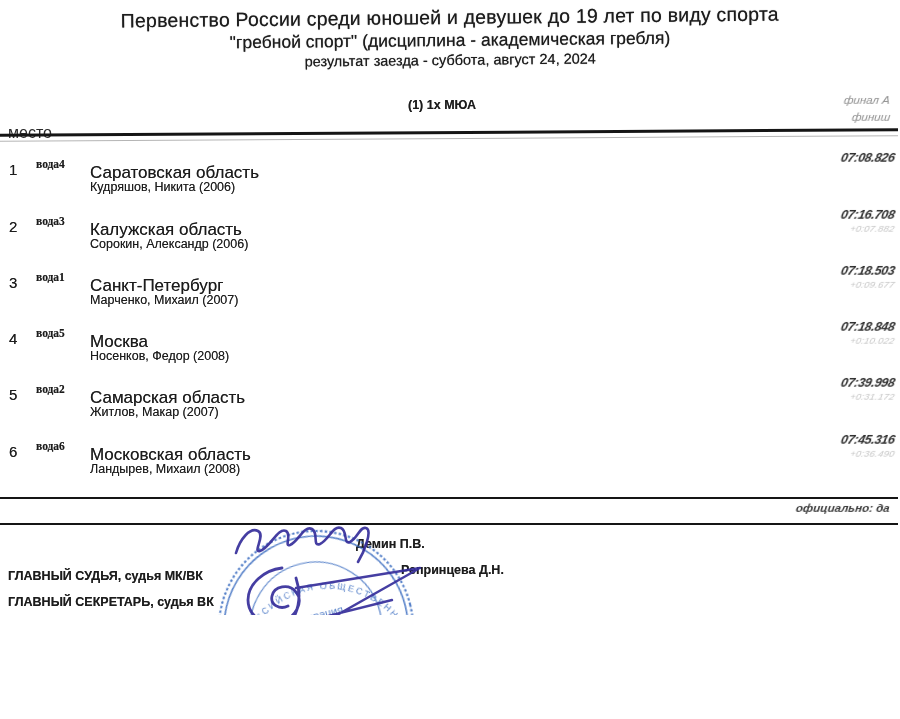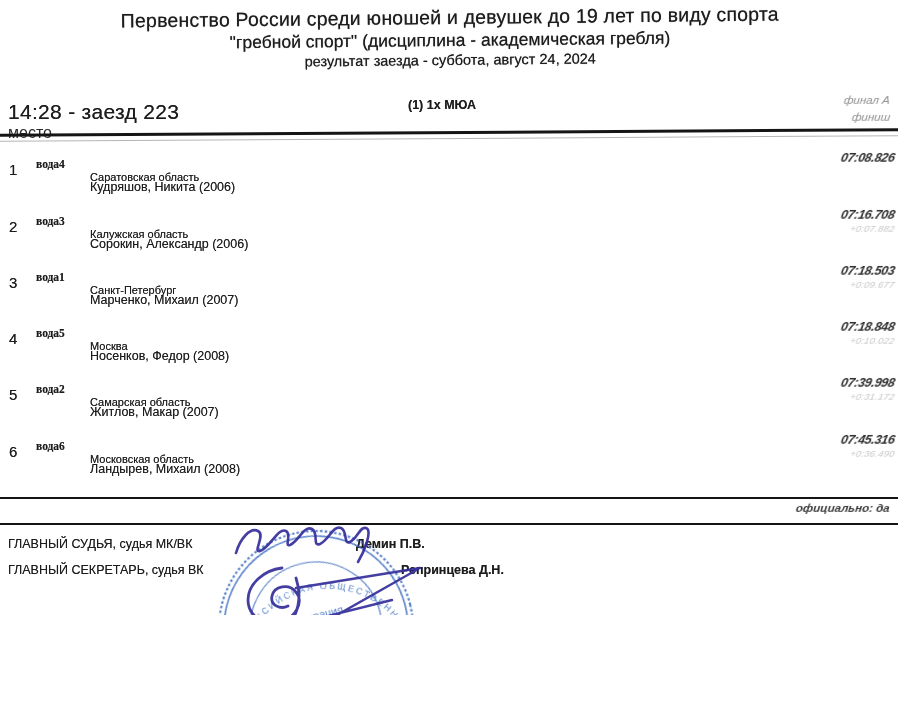--- a/index.html
+++ b/index.html
@@ -29,37 +29,37 @@
   .rule{position:absolute;left:0;width:898px;background:#151515;}
   .rule-top{top:131px;height:2.6px;transform:rotate(-0.35deg);}
   .rule-top-echo{top:138px;height:1px;background:#b5b5b5;transform:rotate(-0.35deg);}
   .rule-mid{top:497px;height:1.6px;}
   .rule-mid2{top:523px;height:1.6px;}
   
   .row{position:absolute;left:0;right:0;height:46px;}
   .r0{top:155px;} .r1{top:212px;} .r2{top:268px;} .r3{top:324px;} .r4{top:380px;} .r5{top:437px;}
   .place{position:absolute;left:9px;top:6px;font-size:15px;text-shadow:0 0 .5px rgba(0,0,0,.7);}
   .lane{position:absolute;left:36px;top:3px;font-size:11.5px;font-weight:bold;text-shadow:0 0 .3px rgba(0,0,0,.5);font-family:Liberation Serif, serif;}
-  .region{position:absolute;left:90px;top:16px;font-size:11px;text-shadow:0 0 .5px rgba(0,0,0,.65);}
+  .region{position:absolute;left:90px;top:8px;font-size:17px;text-shadow:0 0 .5px rgba(0,0,0,.65);}
   .athlete{position:absolute;left:90px;top:25px;font-size:12.5px;text-shadow:0 0 .5px rgba(0,0,0,.6);}
   .time{position:absolute;right:5px;top:-4px;text-align:right;}
   .time-main{
     font-size:12.5px;font-weight:600;font-style:italic;letter-spacing:-.3px;color:#2e2e2e;
     filter:blur(0.45px);transform:skewX(-12deg);
   }
   .time-diff{
     font-size:9.5px;font-style:italic;letter-spacing:.2px;color:#c6c6c6;margin-top:1px;
     filter:blur(0.55px);transform:skewX(-14deg);
   }
   
   .status{
     position:absolute;right:10px;top:502px;font-size:11.5px;font-style:italic;color:#3a3a3a;
     filter:blur(0.3px);transform:skewX(-8deg);font-weight:600;
   }
-  .official-role{position:absolute;left:8px;font-size:12.5px;font-weight:normal;text-shadow:0 0 .4px rgba(0,0,0,.6);}
+  .official-role{position:absolute;left:8px;font-size:12.5px;font-weight:bold;text-shadow:0 0 .4px rgba(0,0,0,.6);margin-top:32px;}
   .official-name{position:absolute;font-size:12.5px;font-weight:700;text-shadow:0 0 .4px rgba(0,0,0,.55);text-align:center;}
   .role-0{top:537px;} .name-0{top:537px;left:356px;}
   .role-1{top:563px;} .name-1{top:563px;left:401px;}
   
   .stamp{
     position:absolute;left:198px;top:528px;width:236px;height:200px;
     transform:rotate(-14deg);opacity:.85;filter:blur(0.3px);
   }
   .signatures{position:absolute;left:0;top:0;width:900px;height:719px;pointer-events:none;}
 </style>
@@ -67,21 +67,20 @@
 <body>
 
 <div class="page">
 
   <div class="title">
     <div class="title-l1">Первенство России среди юношей и девушек до 19 лет по виду спорта</div>
     <div class="title-l2">"гребной спорт" (дисциплина - академическая гребля)</div>
     <div class="title-l3">результат заезда - суббота, август 24, 2024</div>
   </div>
 
-  <div class="heat">14:28 - заезд 223</div>
   <div class="place-col">место</div>
   <div class="event">(1) 1х МЮА</div>
   <div class="final-label">финал А</div>
   <div class="finish-label">финиш</div>
   <div class="rule rule-top"></div>
   <div class="rule rule-top-echo"></div>
 
   <div class="row r0">
     <span class="place">1</span>
     <span class="lane">вода4</span>

